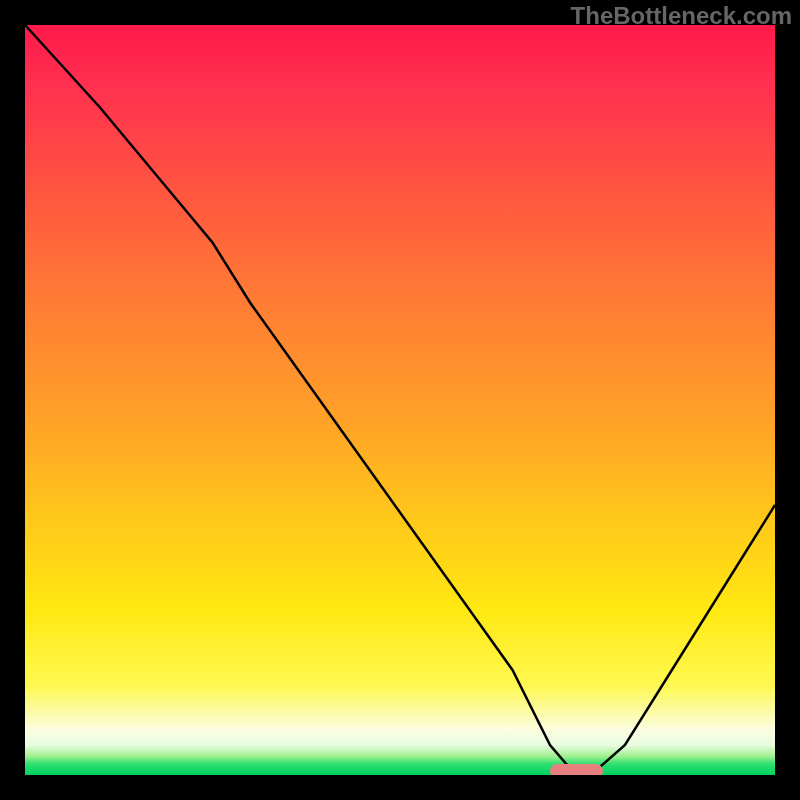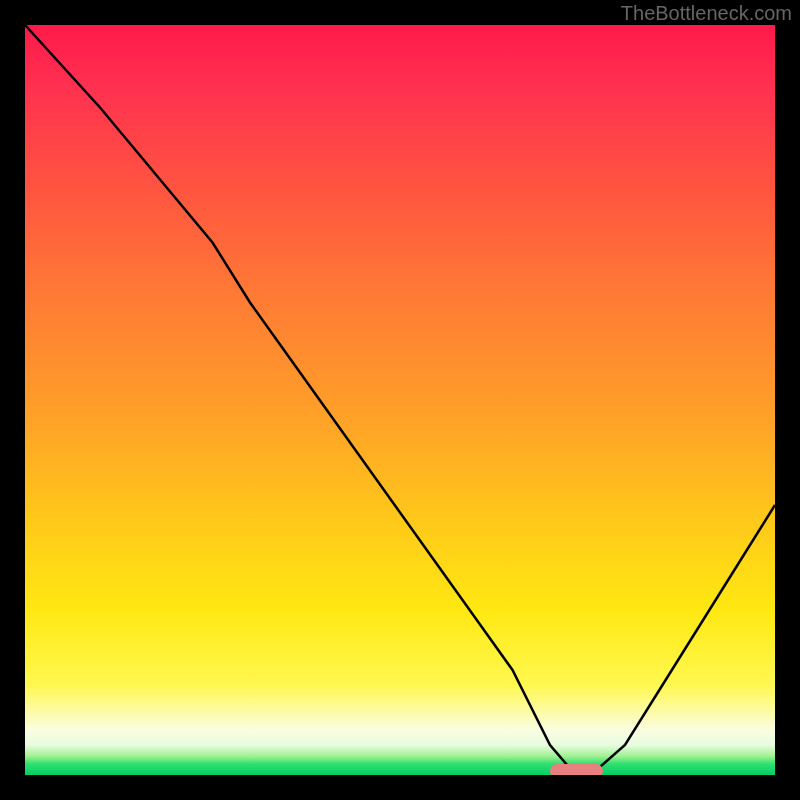--- a/index.html
+++ b/index.html
@@ -9,22 +9,22 @@
     height: 800px;
     background: #000;
     position: relative;
     font-family: Arial, sans-serif;
   }
   .watermark {
     position: absolute;
     top: 2px;
     right: 8px;
     color: #666;
-    font-size: 20px;
-    font-weight: normal;
+    font-size: 24px;
+    font-weight: bold;
     z-index: 10;
     text-align: center;
   }
   .plot-area {
     position: absolute;
     left: 25px;
     top: 25px;
     width: 750px;
     height: 750px;
     overflow: hidden;

